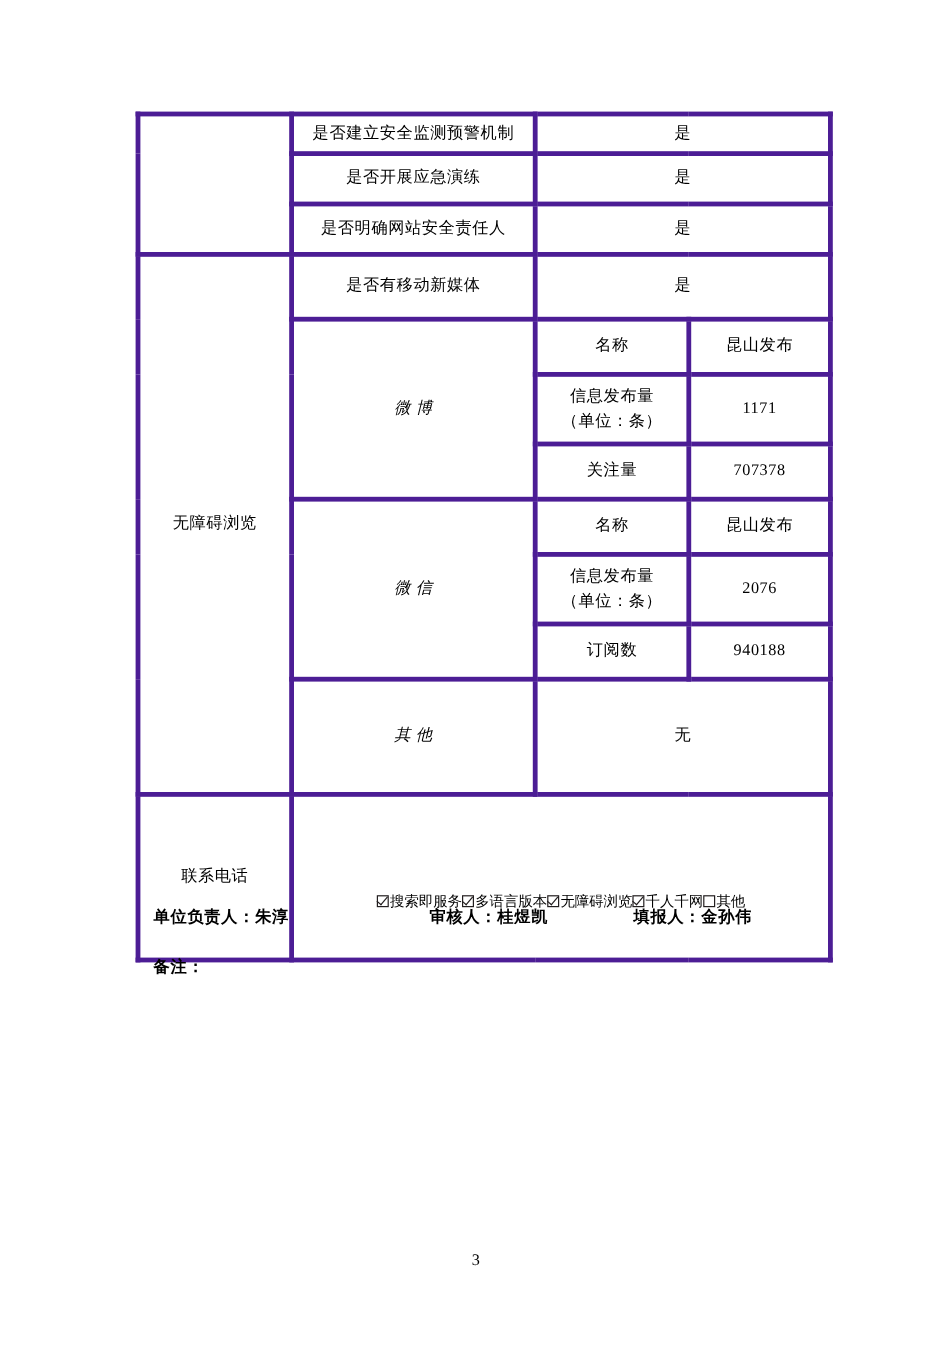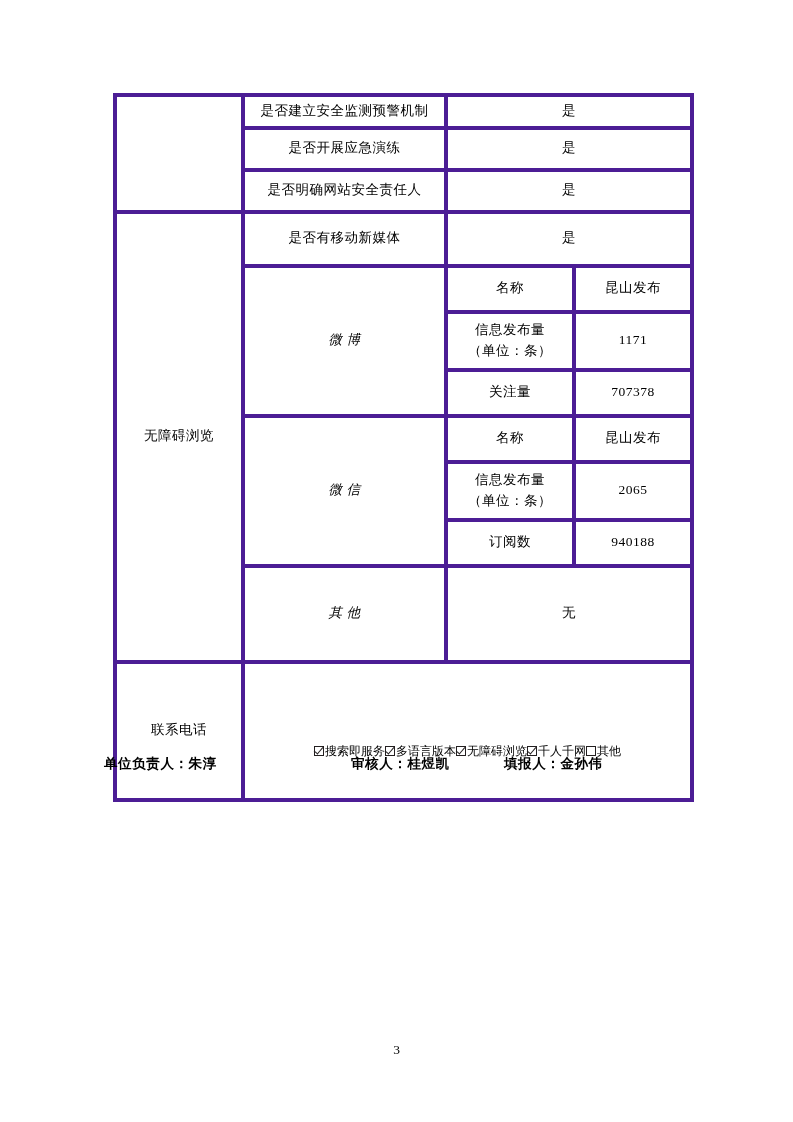--- a/index.html
+++ b/index.html
@@ -97,23 +97,24 @@
   .sig-row {
     position: relative;
     height: 42px;
     font-size: 13.5px;
     font-weight: bold;
     letter-spacing: 0.6px;
   }
   .sig-item {
     position: absolute;
     white-space: nowrap;
+    margin-left: 24px;
   }
   .p1a { left: 0px; }
-  .p1b { left: 247px; }
+  .p1b { left: 230px; }
   .p1c { left: 400px; text-align: right; }
   .p2a { left: 0px; }
   .p2b { left: 390px; }
   .p3a { left: 0px; }
   .page-num {
     position: absolute;
     left: 0;
     top: 1042px;
     width: 793px;
     text-align: center;
@@ -175,21 +176,21 @@
       <tr>
         <td rowspan="3" class="spaced2">微 信</td>
         <td style="height:34px">名称</td>
         <td>昆山发布</td>
       </tr>
       <tr>
         <td style="height:46px">
           <div class="nowrap">信息发布量</div>
           <div class="nowrap">（单位：条）</div>
         </td>
-        <td>2065</td>
+        <td>2076</td>
       </tr>
       <tr>
         <td style="height:34px">订阅数</td>
         <td>940188</td>
       </tr>
 
       <tr>
         <td style="height:84px" class="spaced2">其 他</td>
         <td colspan="2">无</td>
       </tr>
@@ -204,16 +205,19 @@
       </tr>
     </tbody>
   </table>
 
   <div class="sig-area">
     <div class="sig-row">
       <span class="sig-item p1a"><span>单位负责人：</span><span>朱淳</span></span>
       <span class="sig-item p1b"><span>审核人：</span><span>桂煜凯</span></span>
       <span class="sig-item p1c"><span>填报人：</span><span>金孙伟</span></span>
     </div>
+    <div class="sig-row">
+      <span class="sig-item p3a">备注：</span>
+    </div>
   </div>
 
   <div class="page-num">3</div>
 </div>
 
 </body></html>

